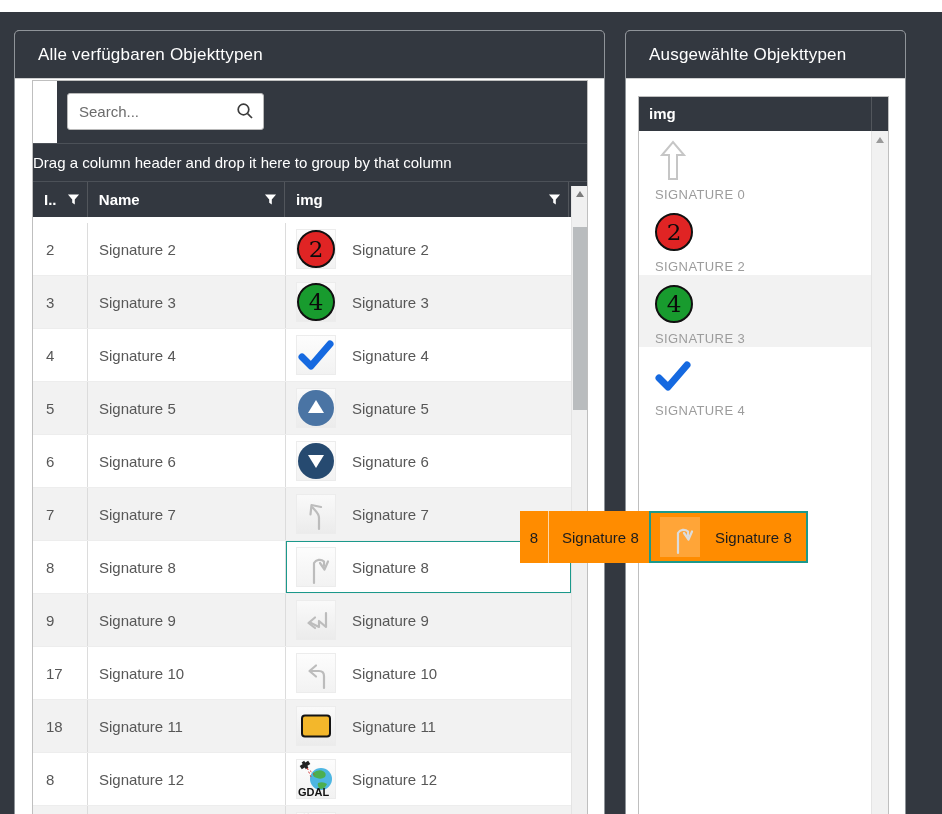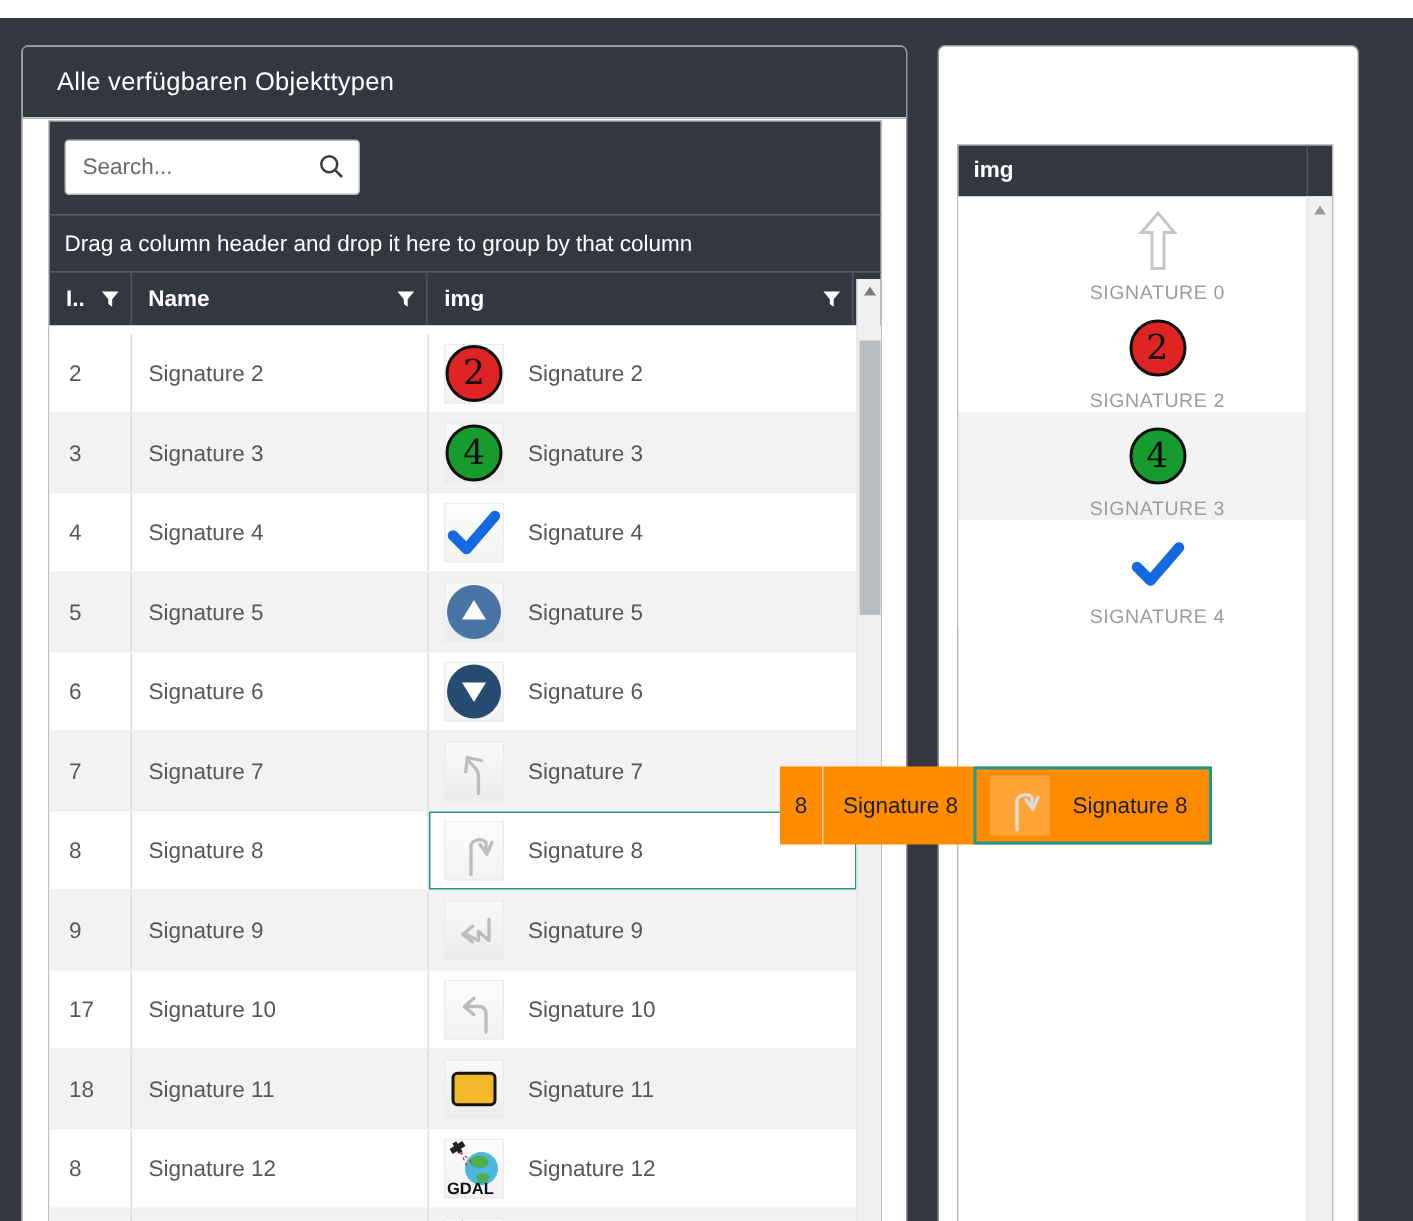--- a/index.html
+++ b/index.html
@@ -13,30 +13,30 @@
            border-radius:5px; overflow:hidden; }
   .panel-left  { left:14px;  width:591px; height:900px; }
   .panel-right { left:625px; width:281px; height:900px; }
   .panel-header { height:48px; line-height:47px; background:var(--chrome,#333840);
                   color:#fff; font-size:17px; padding-left:23px;
                   border-bottom:1px solid #cfd0d1; letter-spacing:.2px; }
 
   
   .grid { position:absolute; left:17px; top:49px; width:556px; height:840px;
           border:1px solid #bfbfbf; background:#fff; }
-  .grid-toolbar { height:62px; background:var(--chrome,#333840); padding:12px 10px; }
+  .grid-toolbar { height:62px; background:var(--chrome,#333840); padding:12px 10px;margin-left:24px; }
   .search-box { position:relative; width:197px; height:37px; }
   .search-box input { width:100%; height:100%; border:1px solid #b9b9b9; border-radius:3px;
           padding:0 34px 0 11px; font-size:15px; color:#333; outline:none;
           font-family:"Liberation Sans",sans-serif; }
   .search-box input::placeholder { color:#6b6b6b; }
   .search-icon { position:absolute; right:9px; top:8px; width:20px; height:20px; }
 
   .grid-group { height:38px; background:var(--chrome,#333840); border-top:1px solid #4c5158;
-                color:#fff; font-size:15px; line-height:37px; padding-left:10px; }
+                color:#fff; font-size:15px; line-height:37px; padding-left:0; }
 
   .grid-header { display:flex; height:36px; background:var(--chrome,#333840);
                  border-top:1px solid #4c5158; color:#fff; }
   .gh-cell { display:flex; align-items:center; justify-content:space-between;
              font-size:15px; font-weight:bold; padding:0 7px 0 11px;
              border-right:1px solid #52565c; }
   .gh-id   { width:55px; }
   .gh-name { width:198px; }
   .gh-img  { width:285px; }
   .gh-spacer { flex:1; border-right:none; }
@@ -73,21 +73,21 @@
   .list-header { position:relative; height:34px; line-height:33px; background:var(--chrome,#333840);
                  color:#fff; font-size:15px; font-weight:bold; padding-left:10px; }
   .list-header::after { content:""; position:absolute; right:16px; top:0; bottom:0;
                  border-left:1px solid #52565c; }
   .list-body { position:relative; height:806px; }
   .list-scroll { position:absolute; right:0; top:0; bottom:0; width:17px; background:#f1f1f1;
                  border-left:1px solid #e4e4e4; }
   .list-scroll .up-arrow { position:absolute; top:6px; left:4px; width:0; height:0;
                  border-left:4px solid transparent; border-right:4px solid transparent;
                  border-bottom:6px solid #9a9a9a; }
-  .list-item { height:72px; padding:3px 0 0 16px; display:flex; flex-direction:column; background:#fff;align-items:center; }
+  .list-item { height:72px; padding:3px 0 0 16px; display:flex; flex-direction:column; background:#fff; }
   .list-item.alt { background:#f2f2f2; }
   .li-icon { height:52px; display:flex; align-items:center; }
   .li-label { font-size:13px; color:#9c9c9c; letter-spacing:.4px; margin-top:1px; }
 
   
   .sig-circle { width:50px; height:50px; border-radius:50%; border:2px solid #101010;
                 display:flex; align-items:center; justify-content:center;
                 font-family:"DejaVu Serif",serif; font-size:30px; color:#0b0b0b; }
   .sig-circle.small { width:38px; height:38px; font-size:23px; }
   .red   { background:#e02424; }
@@ -327,20 +327,21 @@
       </div>
 
       <div class="vscroll">
         <div class="up-arrow"></div>
         <div class="thumb thumb-left"></div>
       </div>
     </div>
   </div>
 
   <div class="panel panel-right">
+    <div class="panel-header">Ausgewählte Objekttypen</div>
 
     <div class="list">
       <div class="list-header">img</div>
       <div class="list-body">
         <div id="list-items">
   <div class="list-item">
     <div class="li-icon">
                 <svg width="36" height="42" viewBox="0 0 36 42">
                   <path d="M14,40 V16 H7 L18,3 L29,16 H22 V40 Z" fill="none" stroke="#c6c6c6" stroke-width="2"></path>
                 </svg>

